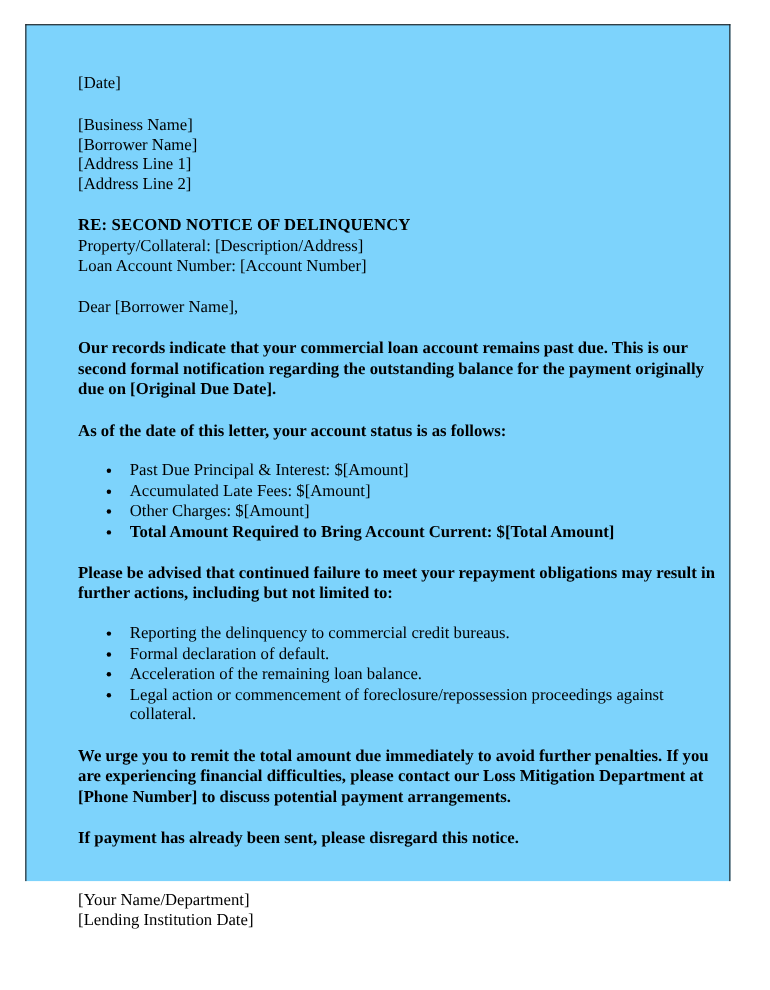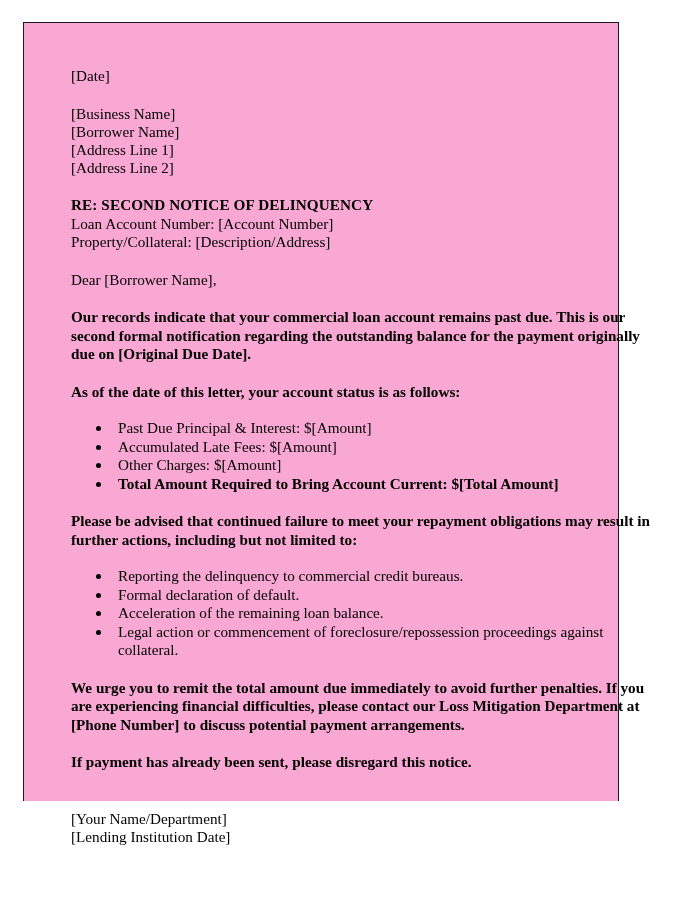--- a/index.html
+++ b/index.html
@@ -14,28 +14,28 @@
     font-family: "Liberation Serif", "DejaVu Serif", serif;
     color: #000000;
     overflow: hidden;
   }
 
   
   #page-frame {
     position: absolute;
     left: 23px;
     top: 22px;
-    width: 596px;
+    width: 641px;
     height: 779px;
     box-sizing: border-box;
     border-left: 1.5px solid #1a1a1a;
     border-top: 1.5px solid #1a1a1a;
     border-right: 1.5px solid #1a1a1a;
     border-bottom: none;
-    background: #f9a8d4;
+    background: #7dd3fc;
     padding-left: 29px;
   }
 
   #letter-body {
     position: absolute;
     left: 47px;
     top: 44px;
     width: 580px;
   }
 
@@ -95,22 +95,22 @@
       <div class="line">[Business Name]</div>
       <div class="line">[Borrower Name]</div>
       <div class="line">[Address Line 1]</div>
       <div class="line">[Address Line 2]</div>
     </div>
 
     <div class="gap-md"></div>
 
     <div class="block-subject">
       <div class="line heading">RE: SECOND NOTICE OF DELINQUENCY</div>
+      <div class="line">Property/Collateral: [Description/Address]</div>
       <div class="line">Loan Account Number: [Account Number]</div>
-      <div class="line">Property/Collateral: [Description/Address]</div>
     </div>
 
     <div class="gap-md"></div>
 
     <div class="line">Dear [Borrower Name],</div>
 
     <div class="gap-md"></div>
 
     <div class="para">Our records indicate that your commercial loan account remains past due. This is our second formal notification regarding the outstanding balance for the payment originally due on [Original Due Date].</div>
 

